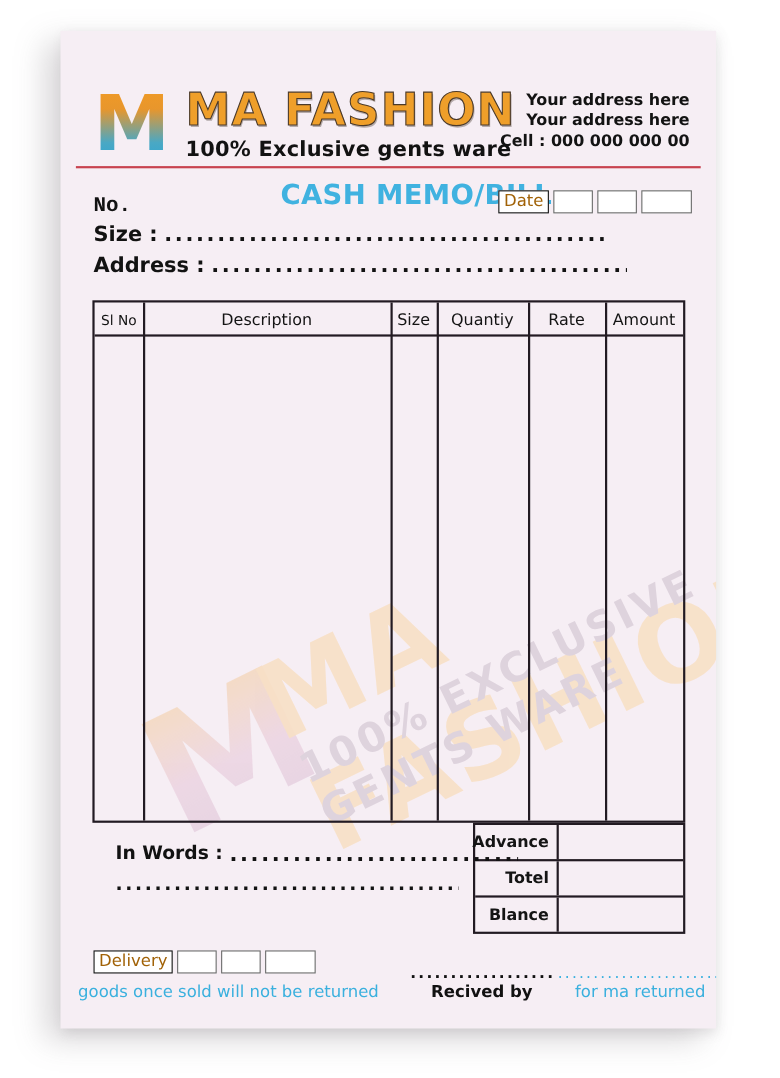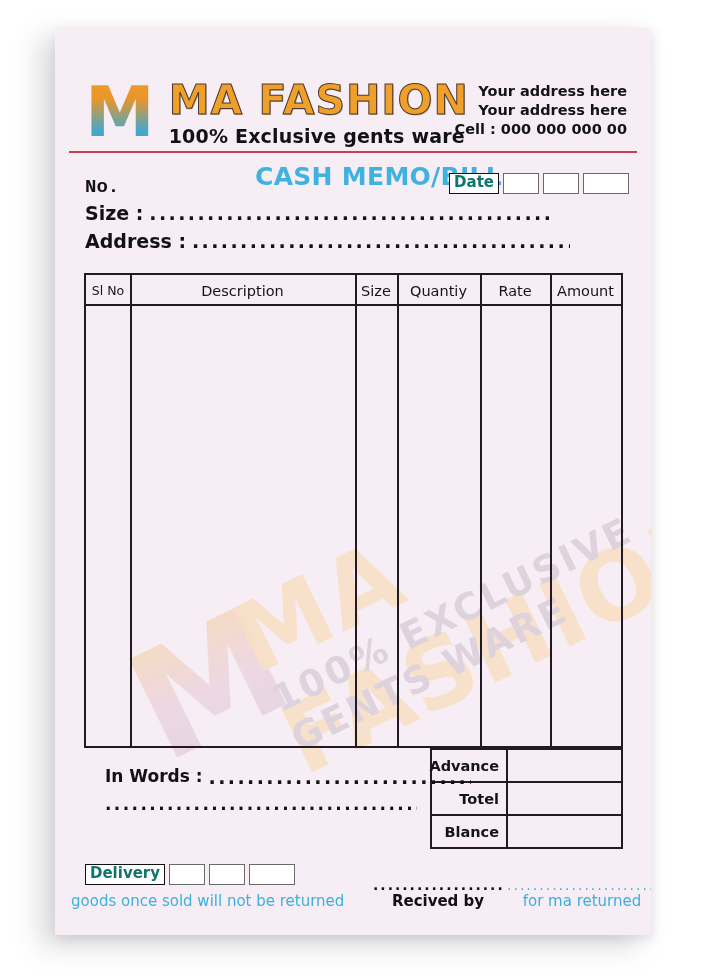--- a/index.html
+++ b/index.html
@@ -159,22 +159,22 @@
     right: 22px;
     top: 145px;
     display: flex;
     align-items: center;
   }
   .boxlabel {
     border: 1.6px solid #111;
     background: #ffffff;
     font-family: "DejaVu Sans", sans-serif;
     font-size: 15px;
-    font-weight: bold;
-    color: #0f766e;
+    font-weight: normal;
+    color: #a16207;
     padding: 1px 4px 2px 4px;
     line-height: 1.05;
   }
   .blankbox {
     border: 1.4px solid #6a6a6a;
     background: #ffffff;
     width: 34px;
     height: 19px;
     margin-left: 4px;
   }

